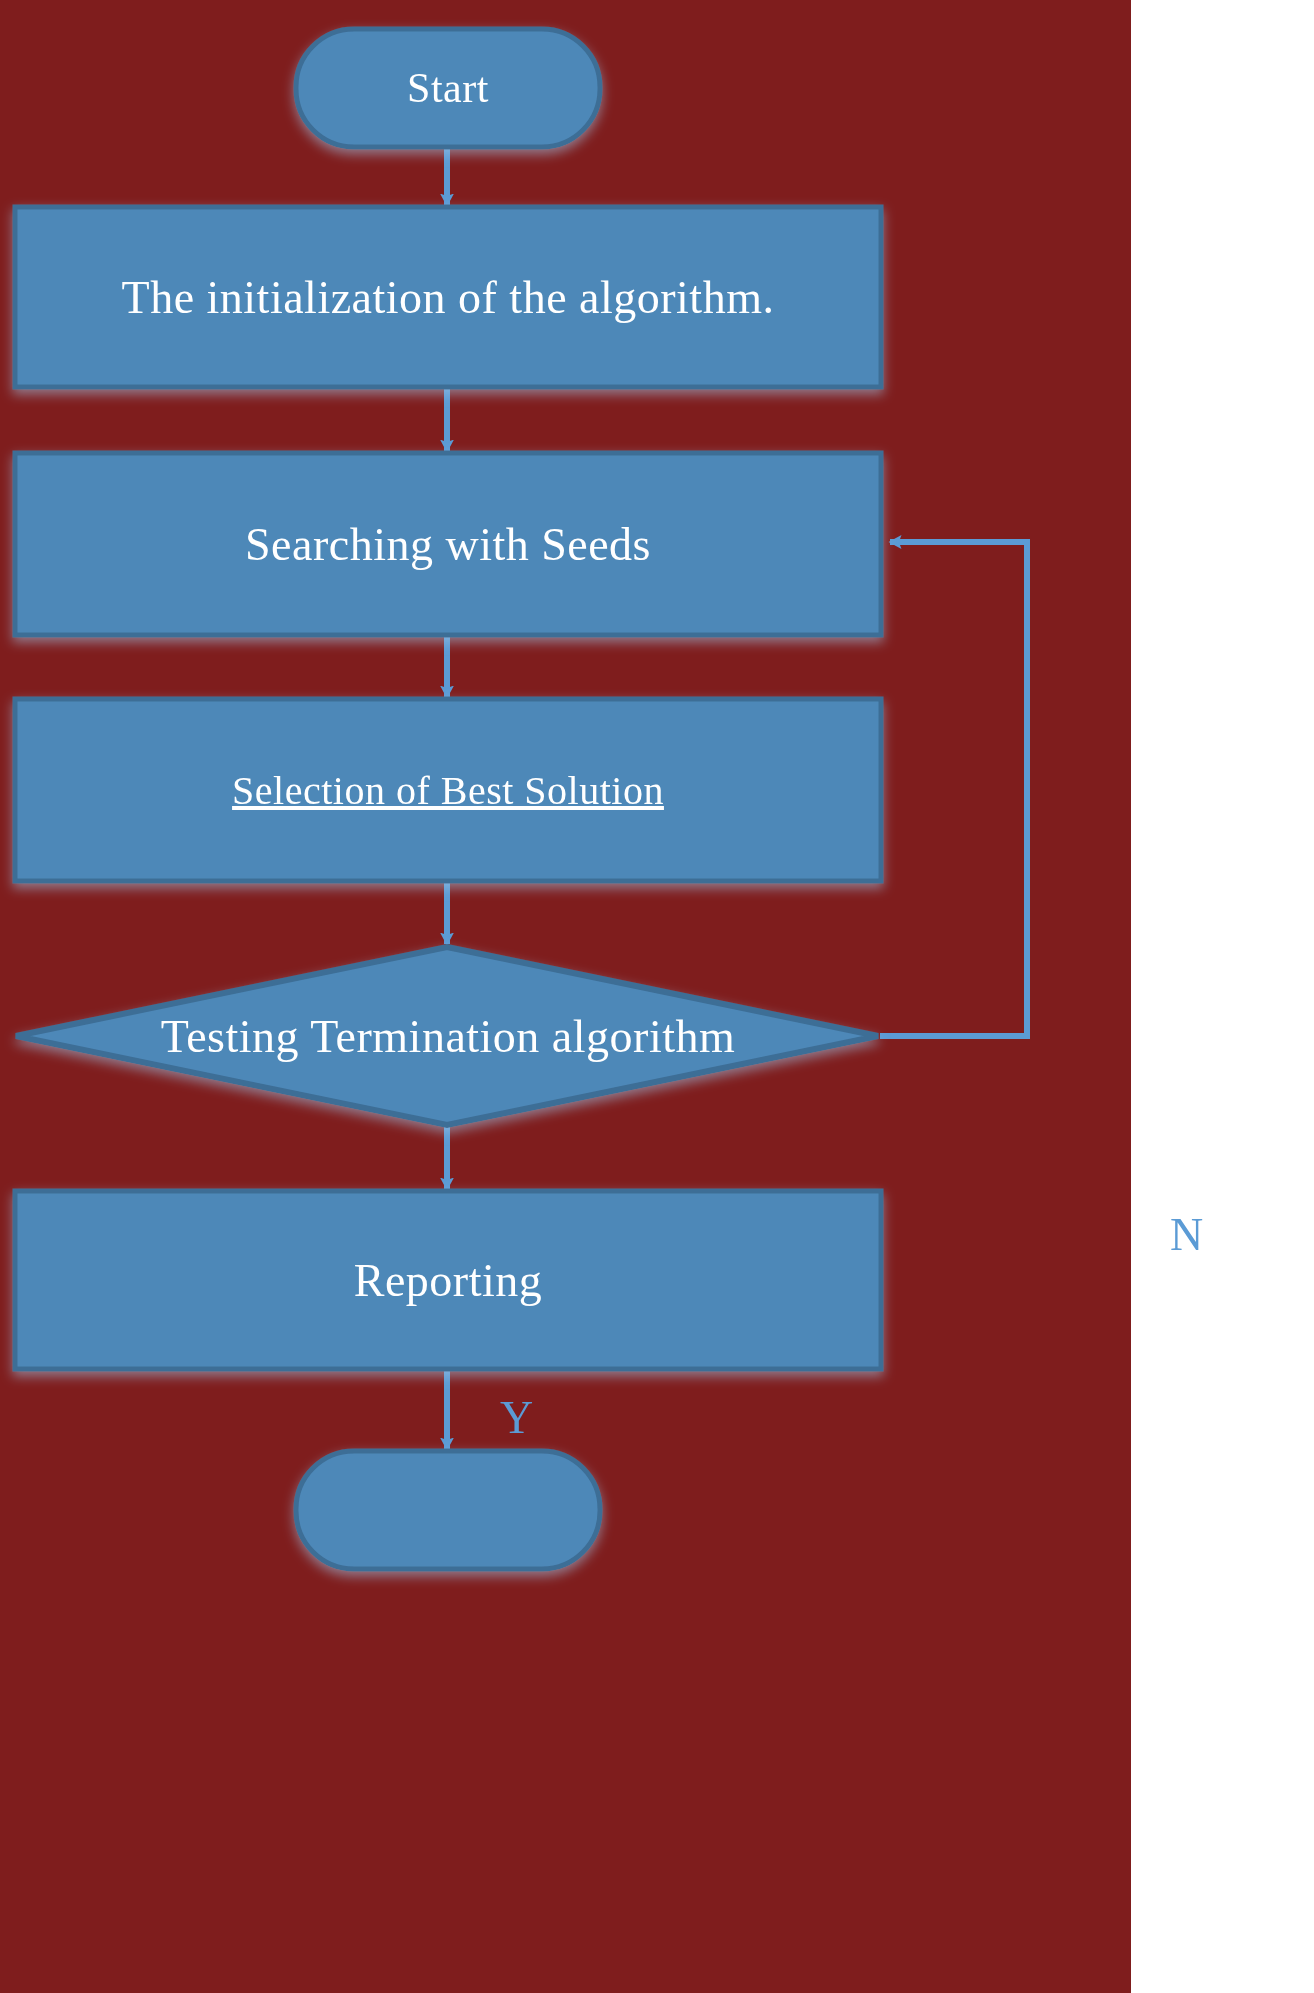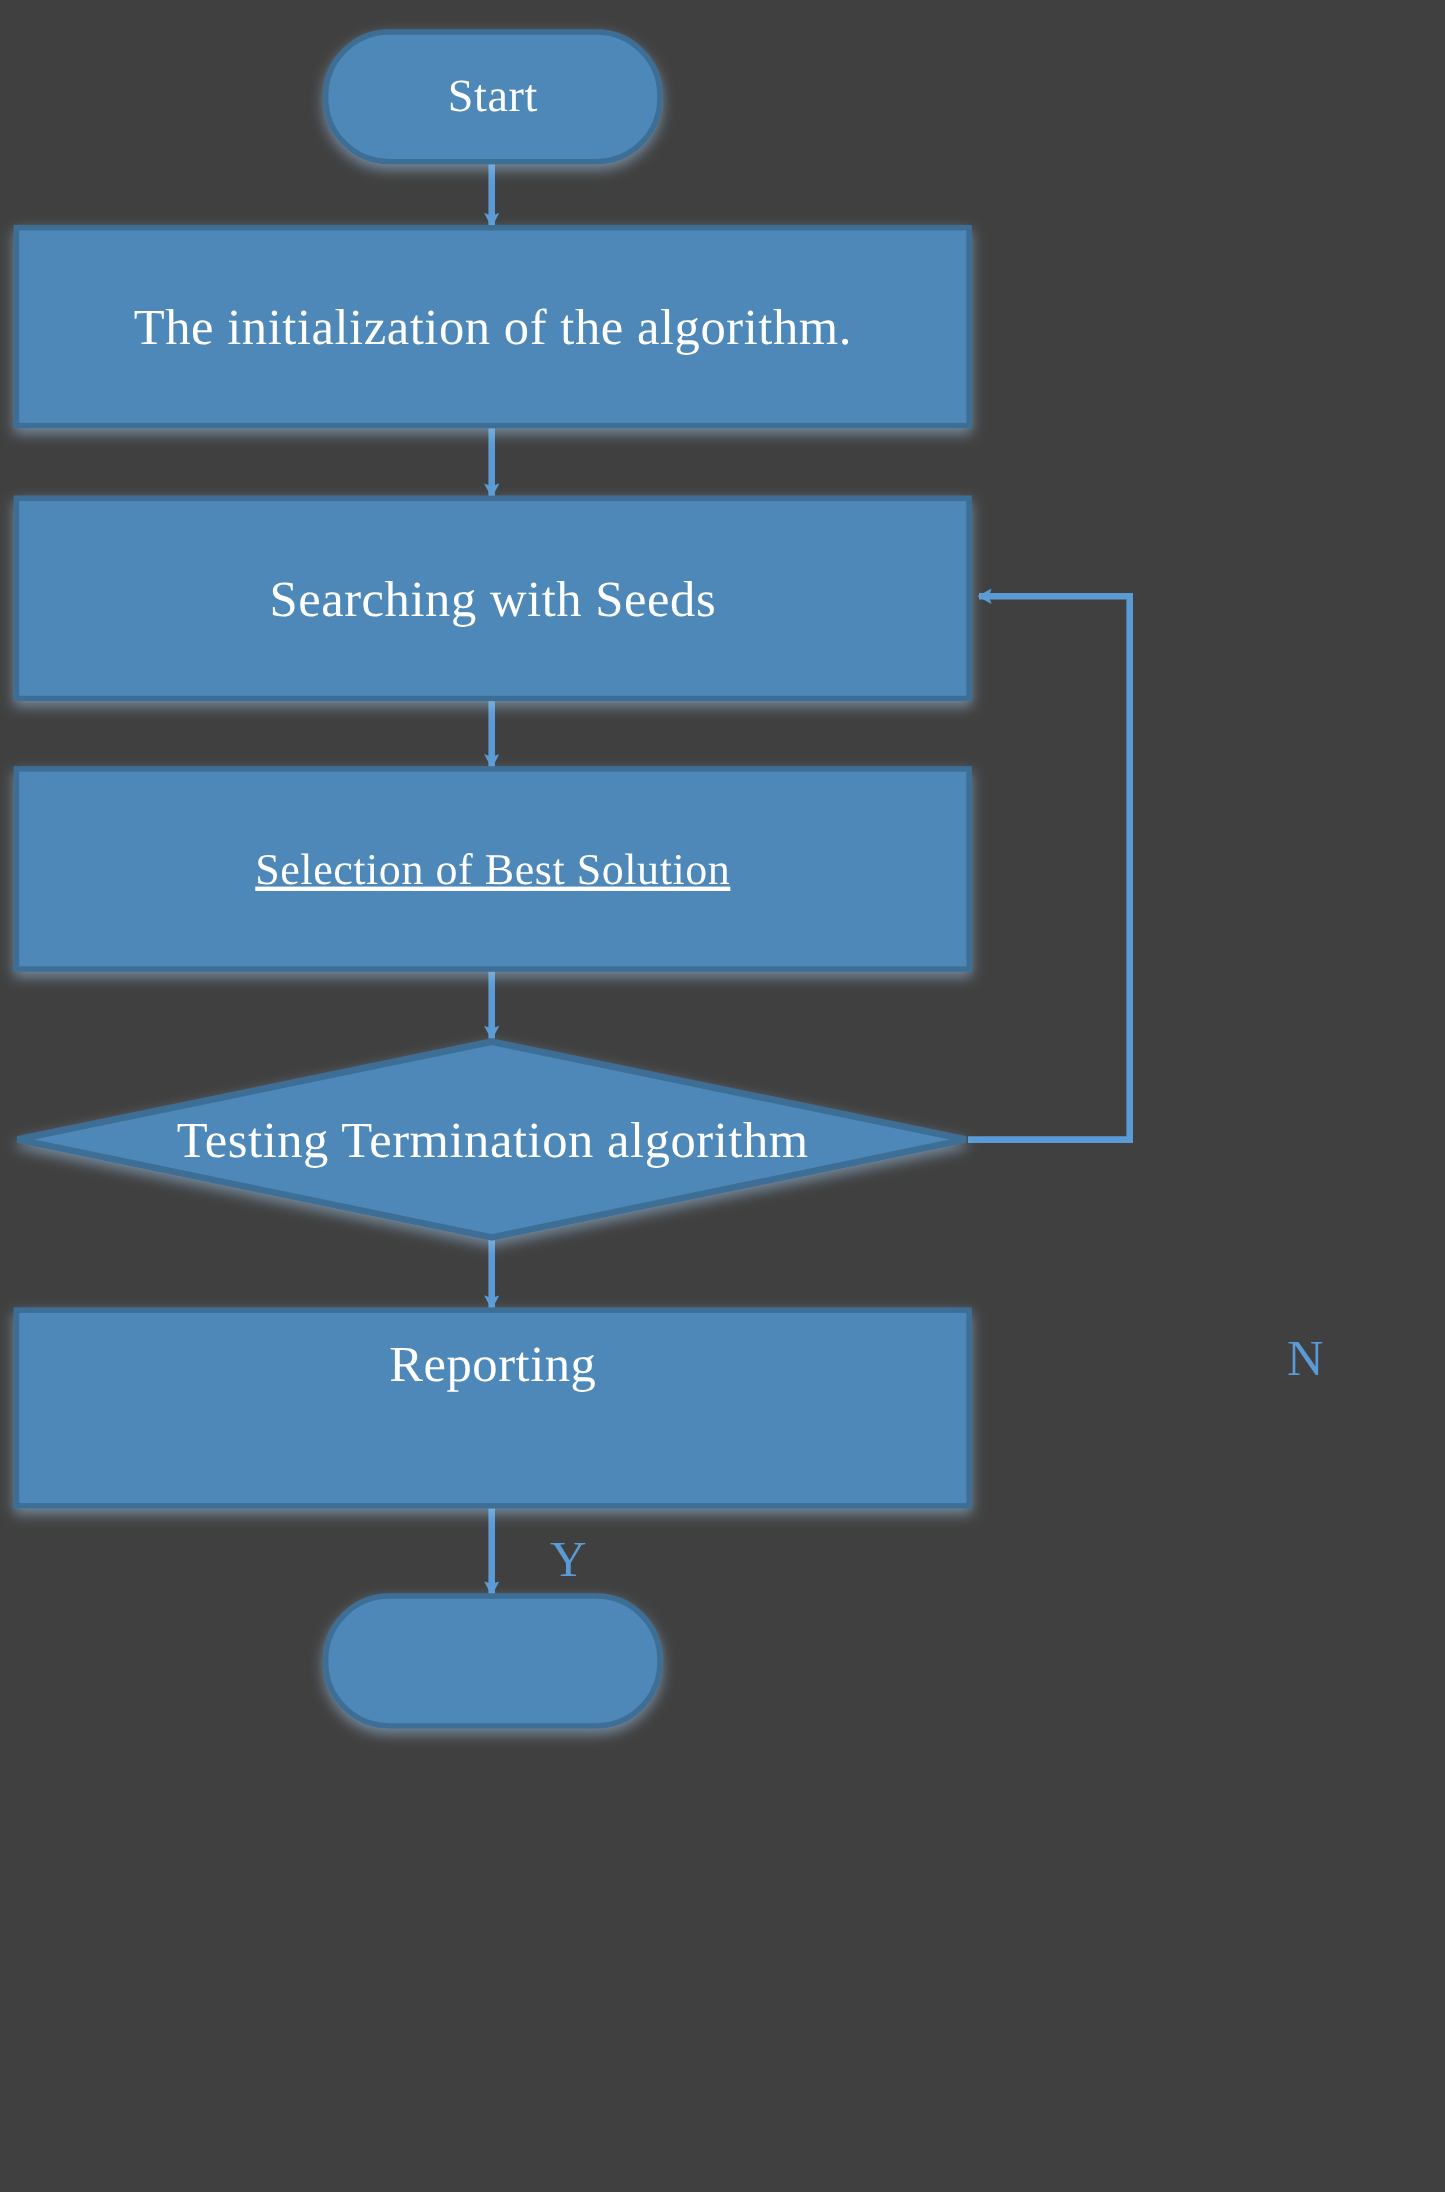--- a/index.html
+++ b/index.html
@@ -4,22 +4,22 @@
 <title>Algorithm Flowchart</title>
 <style>
   html,body{margin:0;padding:0;background:#ffffff;}
   body{
     width:1314px;height:1993px;
     font-family:"Liberation Serif","DejaVu Serif",serif;
     overflow:hidden;
   }
   #canvas{
     position:relative;
-    width:1314px;height:1993px;
-    background:#404040;
+    width:1131px;height:1993px;
+    background:#7f1d1d;
   }
   svg#flow{
     position:absolute;left:0;top:0;
     width:1314px;height:1993px;
     display:block;
   }
   .node-label{
     position:absolute;
     display:flex;
     align-items:center;
@@ -96,20 +96,20 @@
   <div class="node-label" style="left:296px;top:29px;width:304px;height:118px;font-size:42px;">Start</div>
 
   <div class="node-label" style="left:15px;top:207px;width:866px;height:180px;font-size:46px;">The initialization of the algorithm.</div>
 
   <div class="node-label" style="left:15px;top:453px;width:866px;height:182px;font-size:46px;text-align:right;">Searching with Seeds</div>
 
   <div class="node-label" style="left:15px;top:699px;width:866px;height:182px;font-size:40px;text-decoration:underline;">Selection of Best Solution</div>
 
   <div class="node-label" style="left:15px;top:990px;width:866px;height:92px;font-size:46px;">Testing Termination algorithm</div>
 
-  <div class="node-label" style="left:15px;top:1150px;width:866px;height:178px;font-size:46px;">Reporting</div>
+  <div class="node-label" style="left:15px;top:1191px;width:866px;height:178px;font-size:46px;">Reporting</div>
 
 
   <div class="edge-label" style="left:1170px;top:1212px;">N</div>
 
   <div class="edge-label" style="left:500px;top:1395px;">Y</div>
 
 </div>
 
 </body></html>

